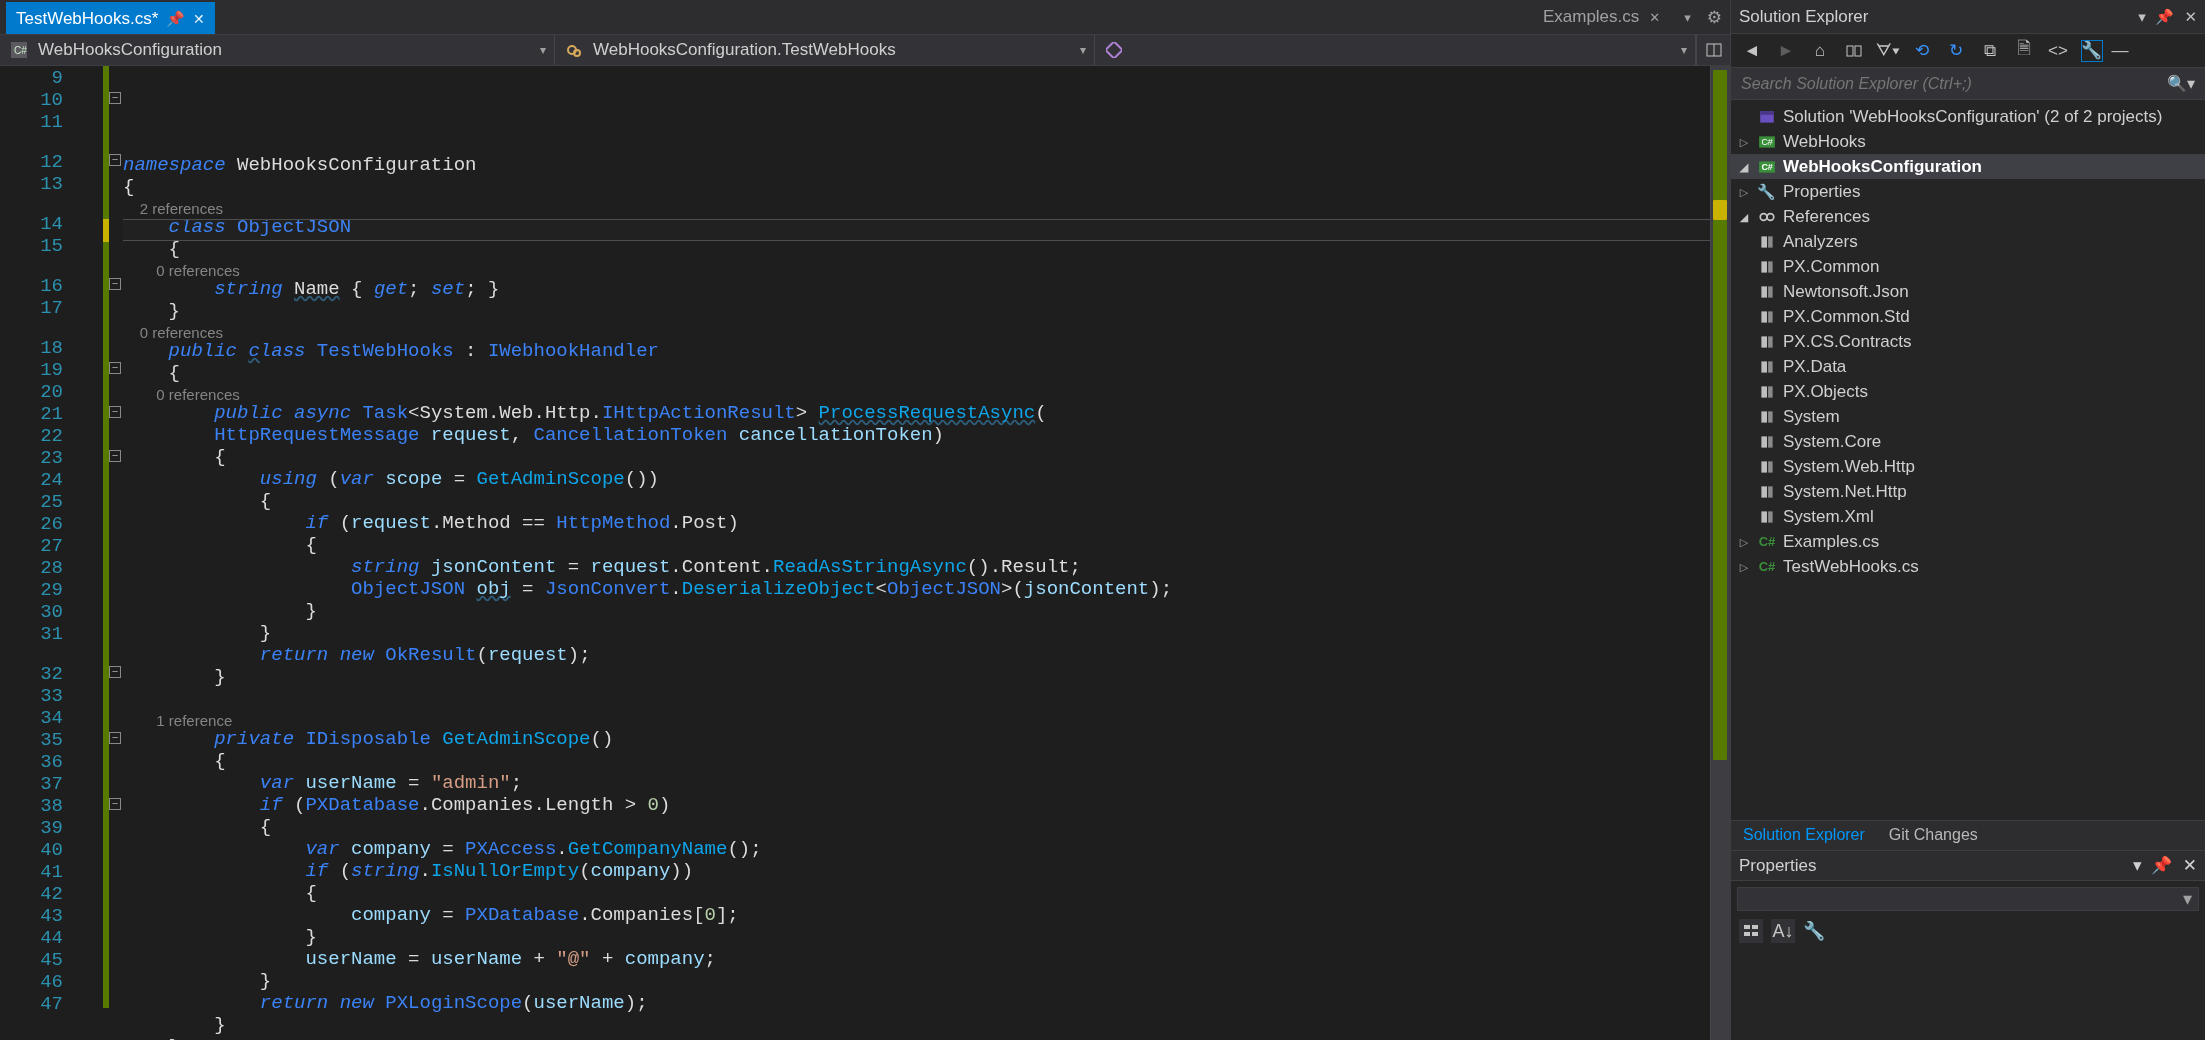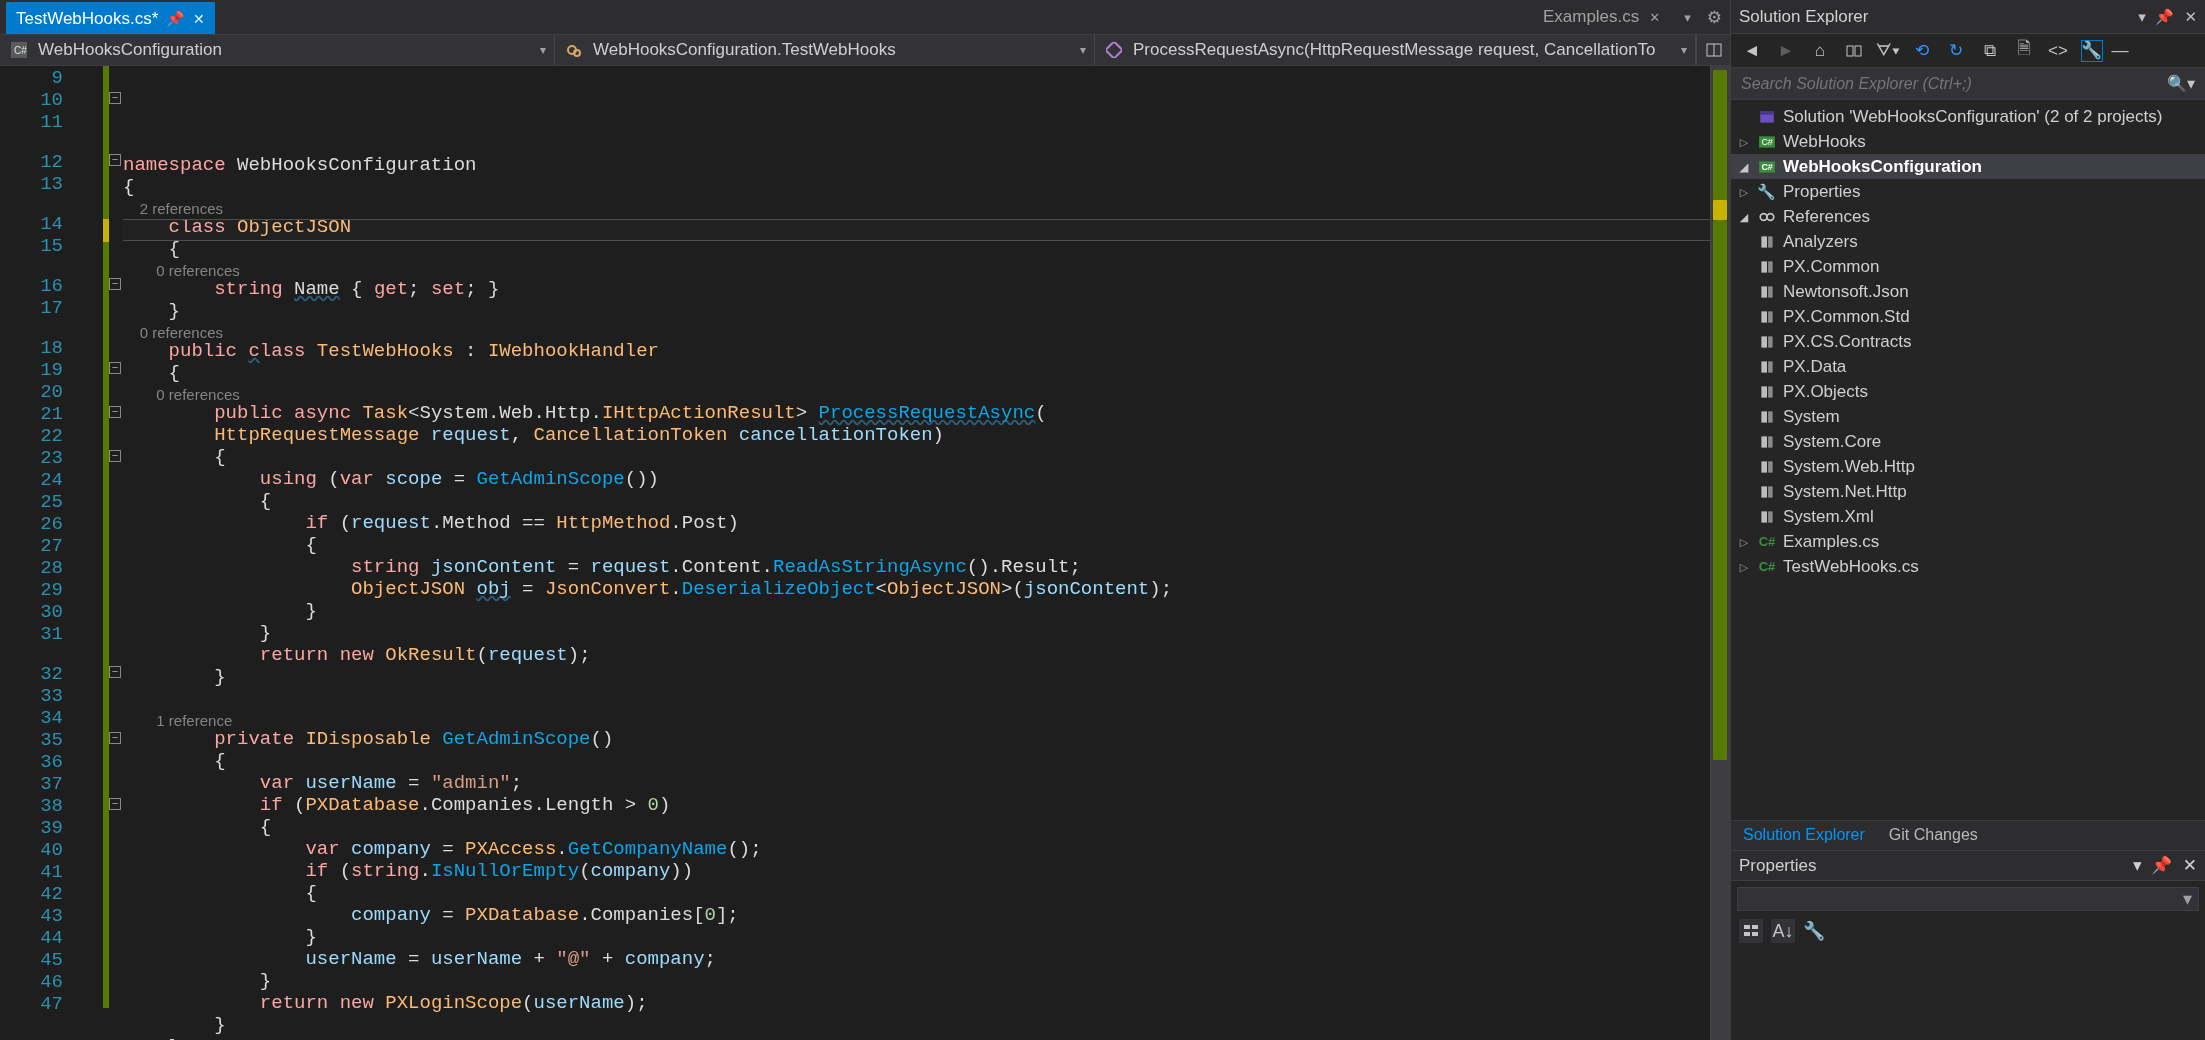--- a/index.html
+++ b/index.html
@@ -85,22 +85,22 @@
   }
   .code .row { height:22px; }
   .code .codelens { height:18px; font-size:15px; color:#858585; font-family:"Segoe UI",sans-serif;}
   .code .cursorline {
     position:absolute; left:0; right:0; top:153px; height:22px;
     background:rgba(255,255,255,0.015);
     border-top:1px solid #4d4d50;
     border-bottom:1px solid #4d4d50;
     pointer-events:none;
   }
-  .kw  { color:#fca5a5; }          
-  .tp  { color:#fdba74; }          
+  .kw  { color:#3b82f6;font-style:italic; }          
+  .tp  { color:#3b82f6; }          
   .id  { color:#dcdcdc; }
   .str { color:#d69d85; }
   .mth { color:#0ea5e9; }
   .pun { color:#dcdcdc; }
   .sq  { color:#9cdcfe; }          
   .n   { color:#b5cea8; }
   .und { text-decoration: underline wavy #3e9cd680; text-decoration-skip-ink:none; }
   .foldbox {
     position:absolute; width:12px; height:12px; border:1px solid #888; background:#1e1e1e;
     display:flex; align-items:center; justify-content:center; font-size:11px; color:#aaa; line-height:1;
@@ -229,21 +229,20 @@
         </span>
         <span>WebHooksConfiguration.TestWebHooks</span>
         <span class="chev">▾</span>
       </div>
       <div class="navcell n3">
         <span class="ico16">
           <svg viewBox="0 0 16 16" width="16" height="16">
               <rect x="2" y="2" width="12" height="12" fill="none" stroke="#b180d7" stroke-width="2" transform="rotate(45 8 8)"></rect>
             </svg>
         </span>
-        <span>ProcessRequestAsync(HttpRequestMessage request, CancellationTo</span>
         <span class="chev">▾</span>
       </div>
       <div class="navend">
         <svg viewBox="0 0 16 16" width="16" height="16">
             <rect x="1" y="2" width="14" height="12" fill="none" stroke="#c5c5c5"></rect>
             <line x1="8" y1="2" x2="8" y2="14" stroke="#c5c5c5"></line>
           </svg>
       </div>
     </div>
 

